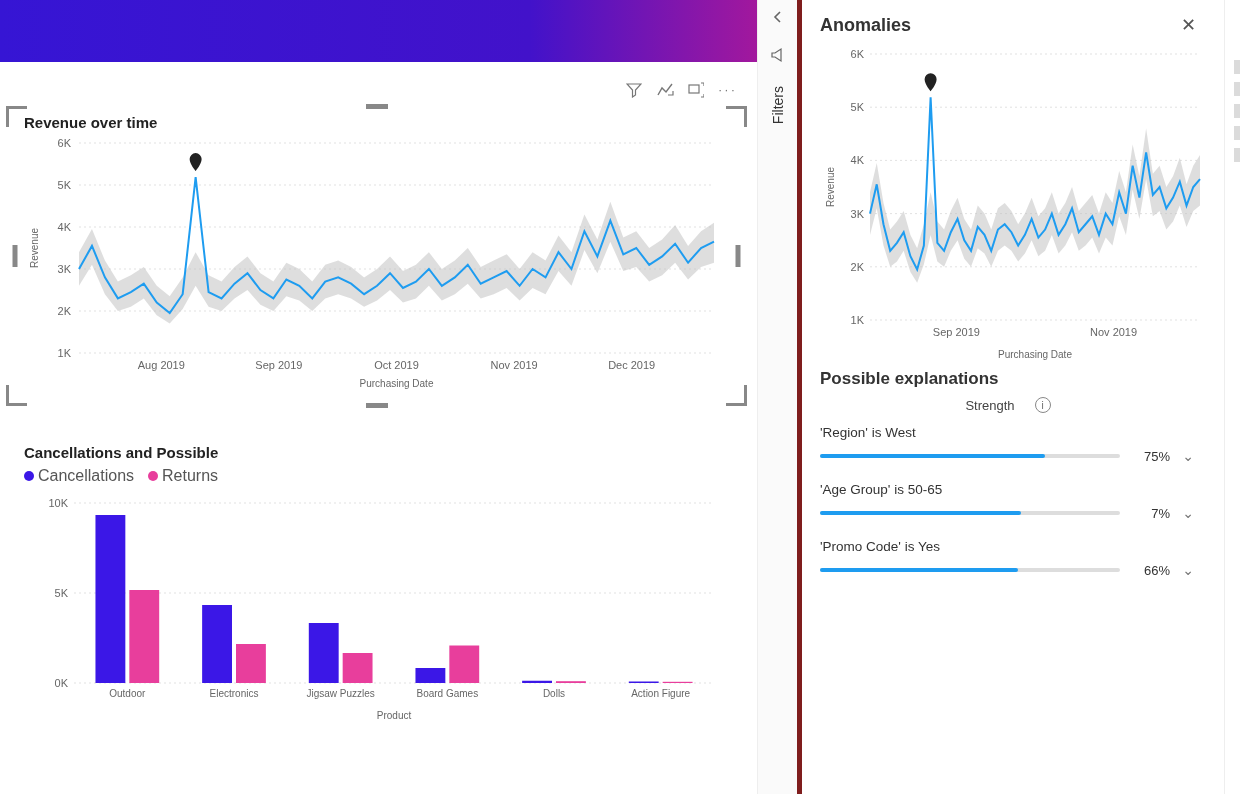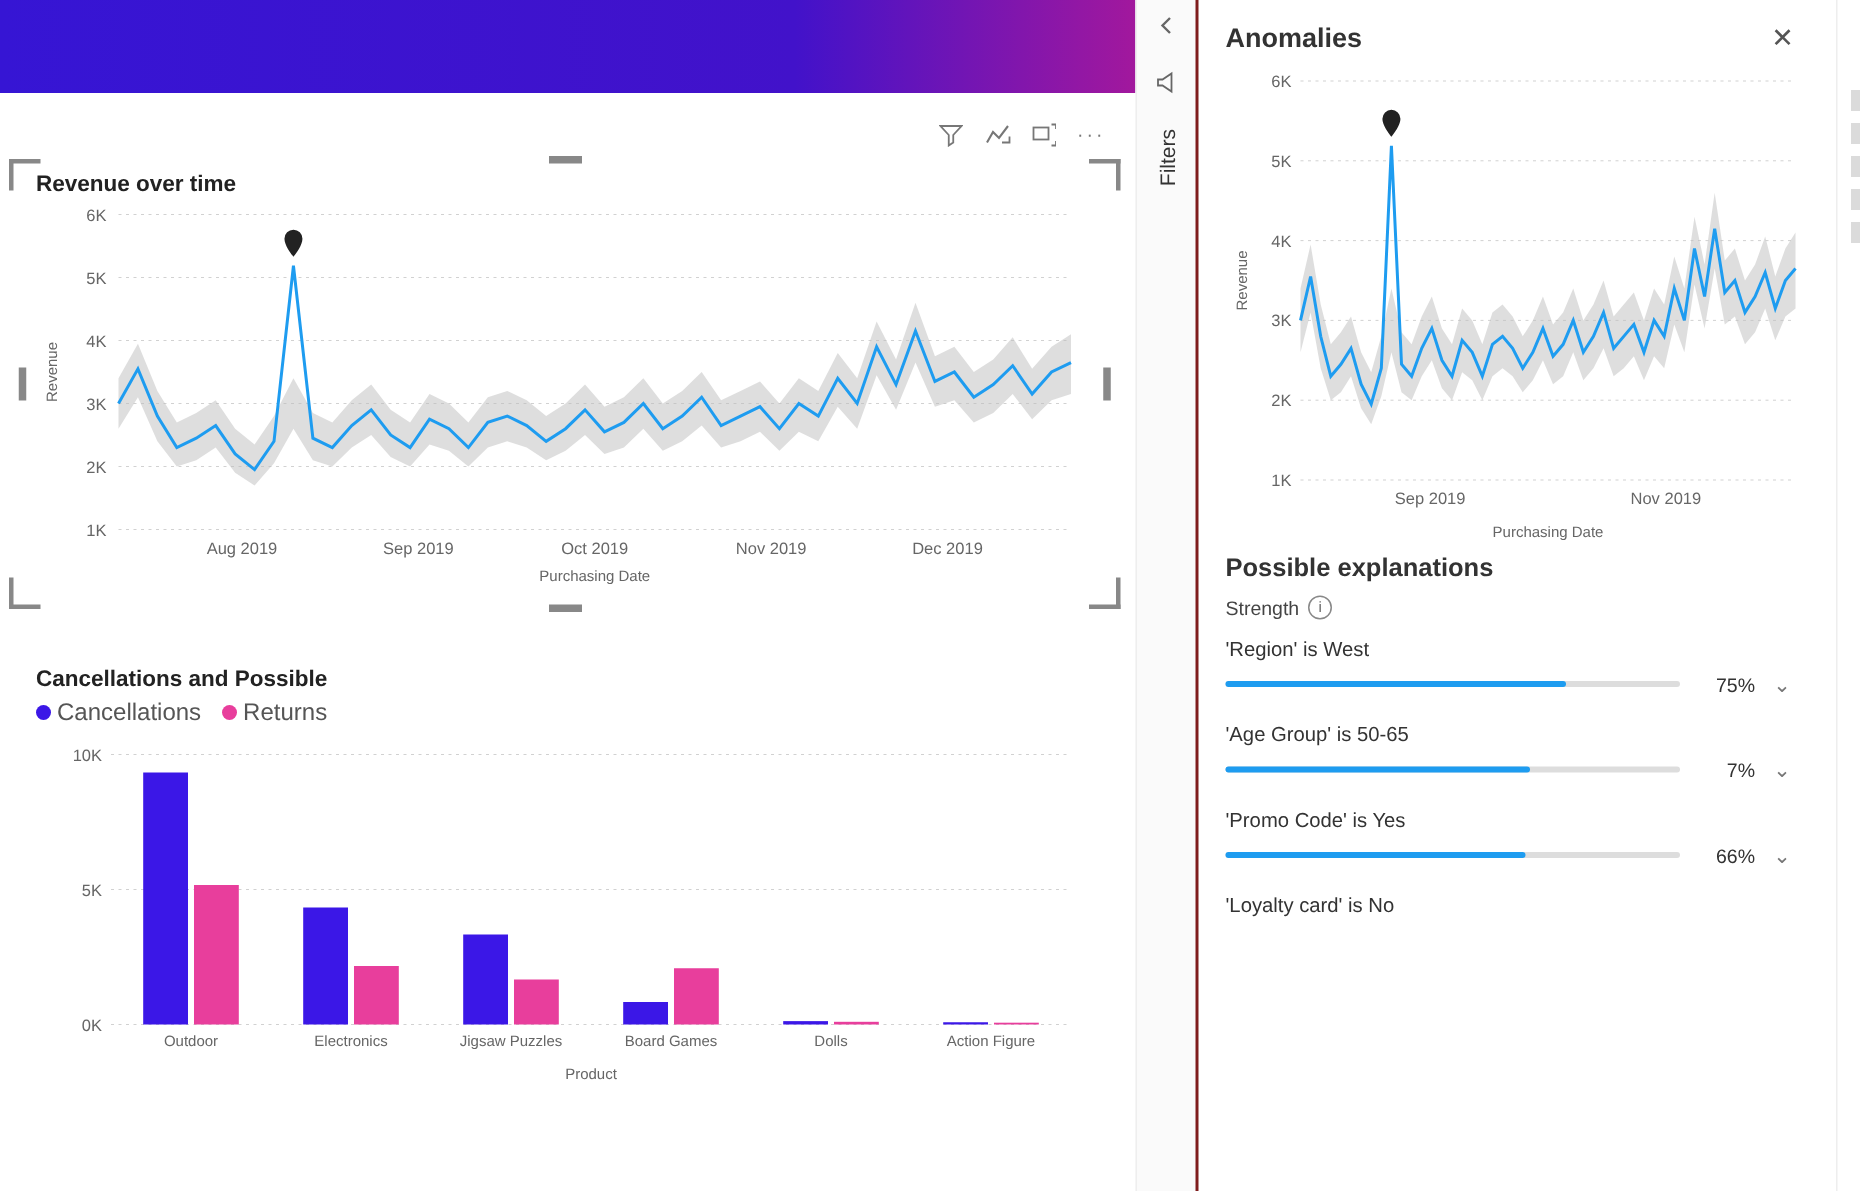--- a/index.html
+++ b/index.html
@@ -45,21 +45,21 @@
   }
   .filters-label {
     writing-mode: vertical-rl;
     transform: rotate(180deg);
     color: #333;
     font-size: 14px;
   }
 
   .anomalies-panel {
     flex: 1;
-    border-left: 2px solid #7f1d1d;
+    border-left: 5px solid #7f1d1d;
     padding: 14px 28px 14px 18px;
     overflow-y: auto;
     position: relative;
   }
   .anomalies-header {
     display: flex;
     justify-content: space-between;
     align-items: center;
     margin-bottom: 10px;
   }
@@ -162,23 +162,23 @@
   .section-heading {
     font-size: 17px;
     font-weight: 600;
     margin-bottom: 8px;
   }
   .strength-header {
     text-align: right;
     font-size: 13px;
     color: #444;
     display:flex;
-    justify-content:flex-start;
+    justify-content:center;
     align-items:center;
-    gap:6px;
+    gap:20px;
     margin-bottom: 12px;
   }
   .info-dot {
     width:16px; height:16px; border:1px solid #888; border-radius:50%;
     display:inline-flex; align-items:center; justify-content:center;
     font-size:10px; color:#666;
   }
 
   .explanation { margin-bottom: 18px; }
   .explanation .exp-label {
@@ -367,23 +367,20 @@
       <div class="explanation">
         <div class="exp-label">'Promo Code' is Yes</div>
         <div class="exp-row">
         <div class="exp-bar-track">
           <div class="exp-bar-fill" style="width:66%"></div>
         </div>
         <div class="exp-pct">66%</div>
         <div class="exp-chevron">⌄</div>
       </div>
       </div>
-      <div class="explanation">
-        <div class="exp-label">'Loyalty card' is No</div>
-      </div>
     </div>
 
 </div>
 
 <div class="right-stubs">
   <div></div>
     <div></div>
     <div></div>
     <div></div>
     <div></div>

